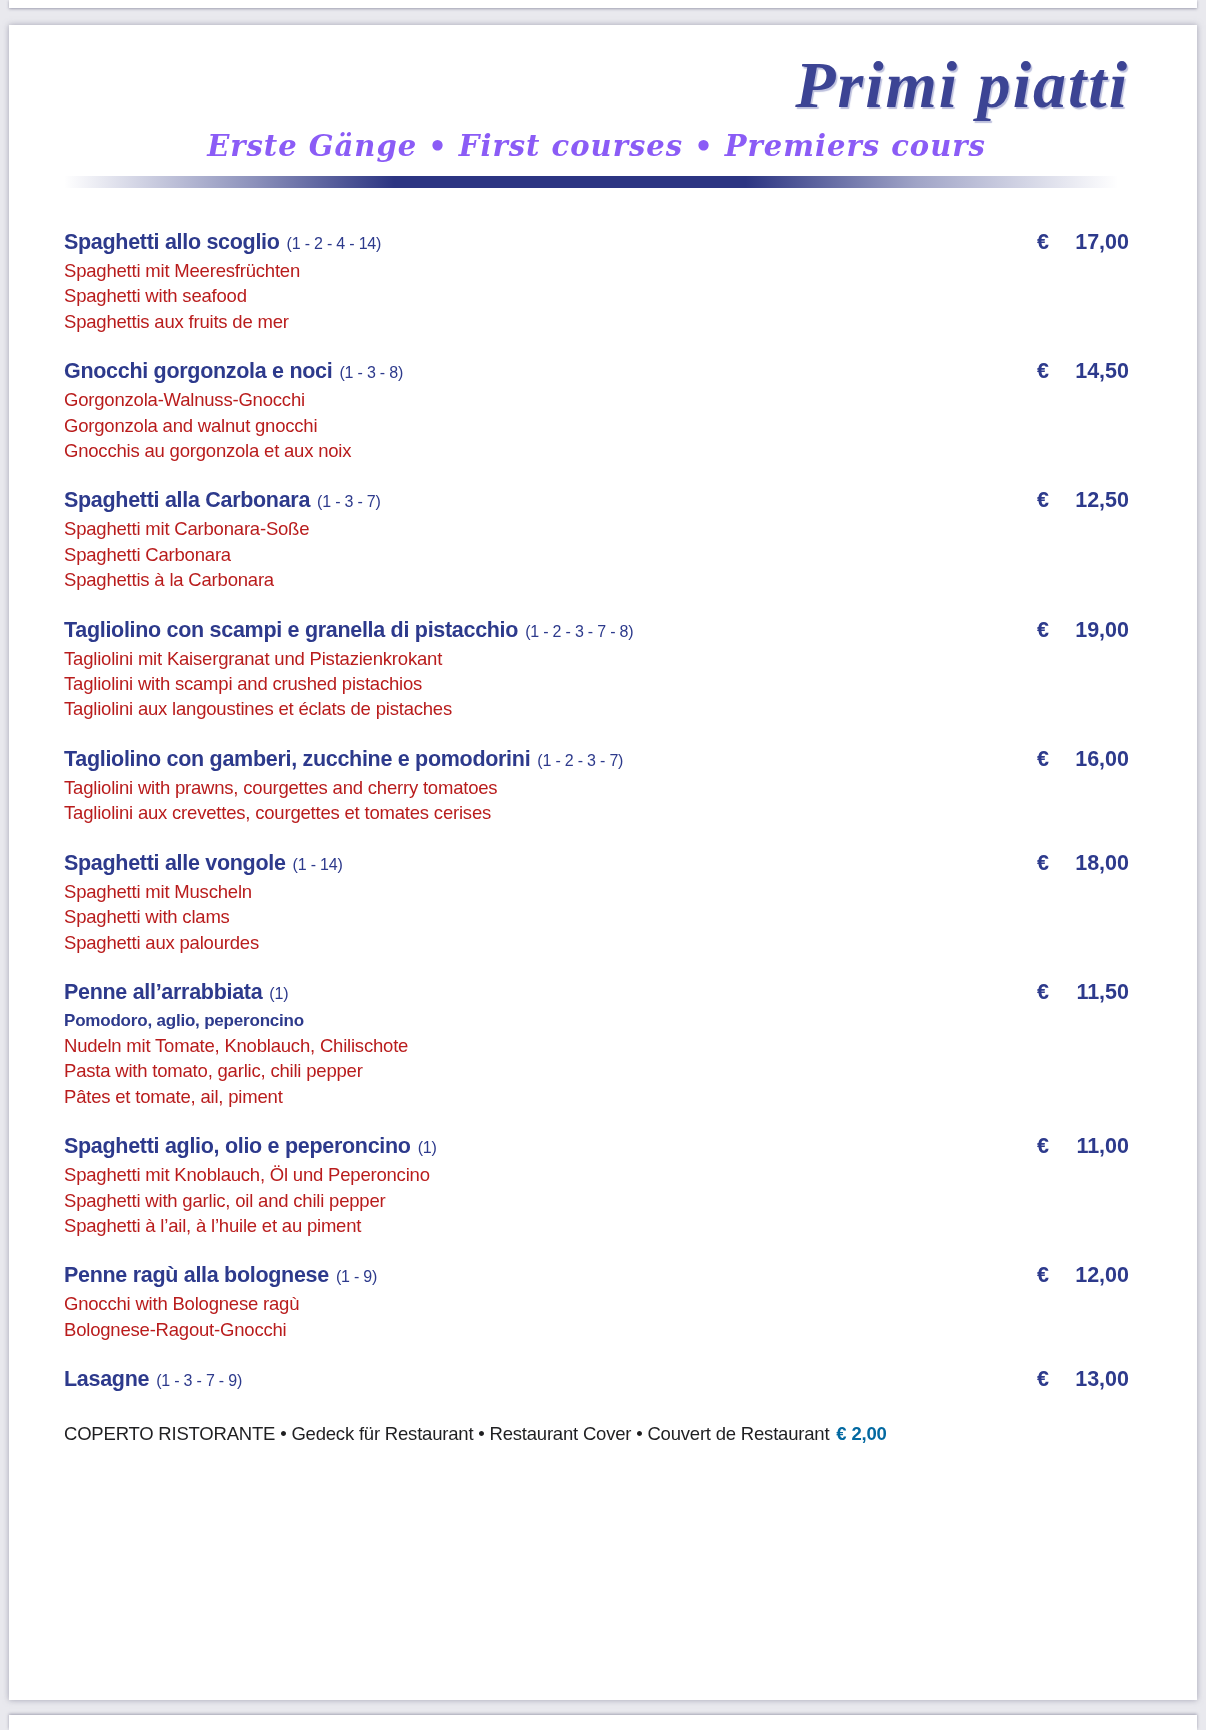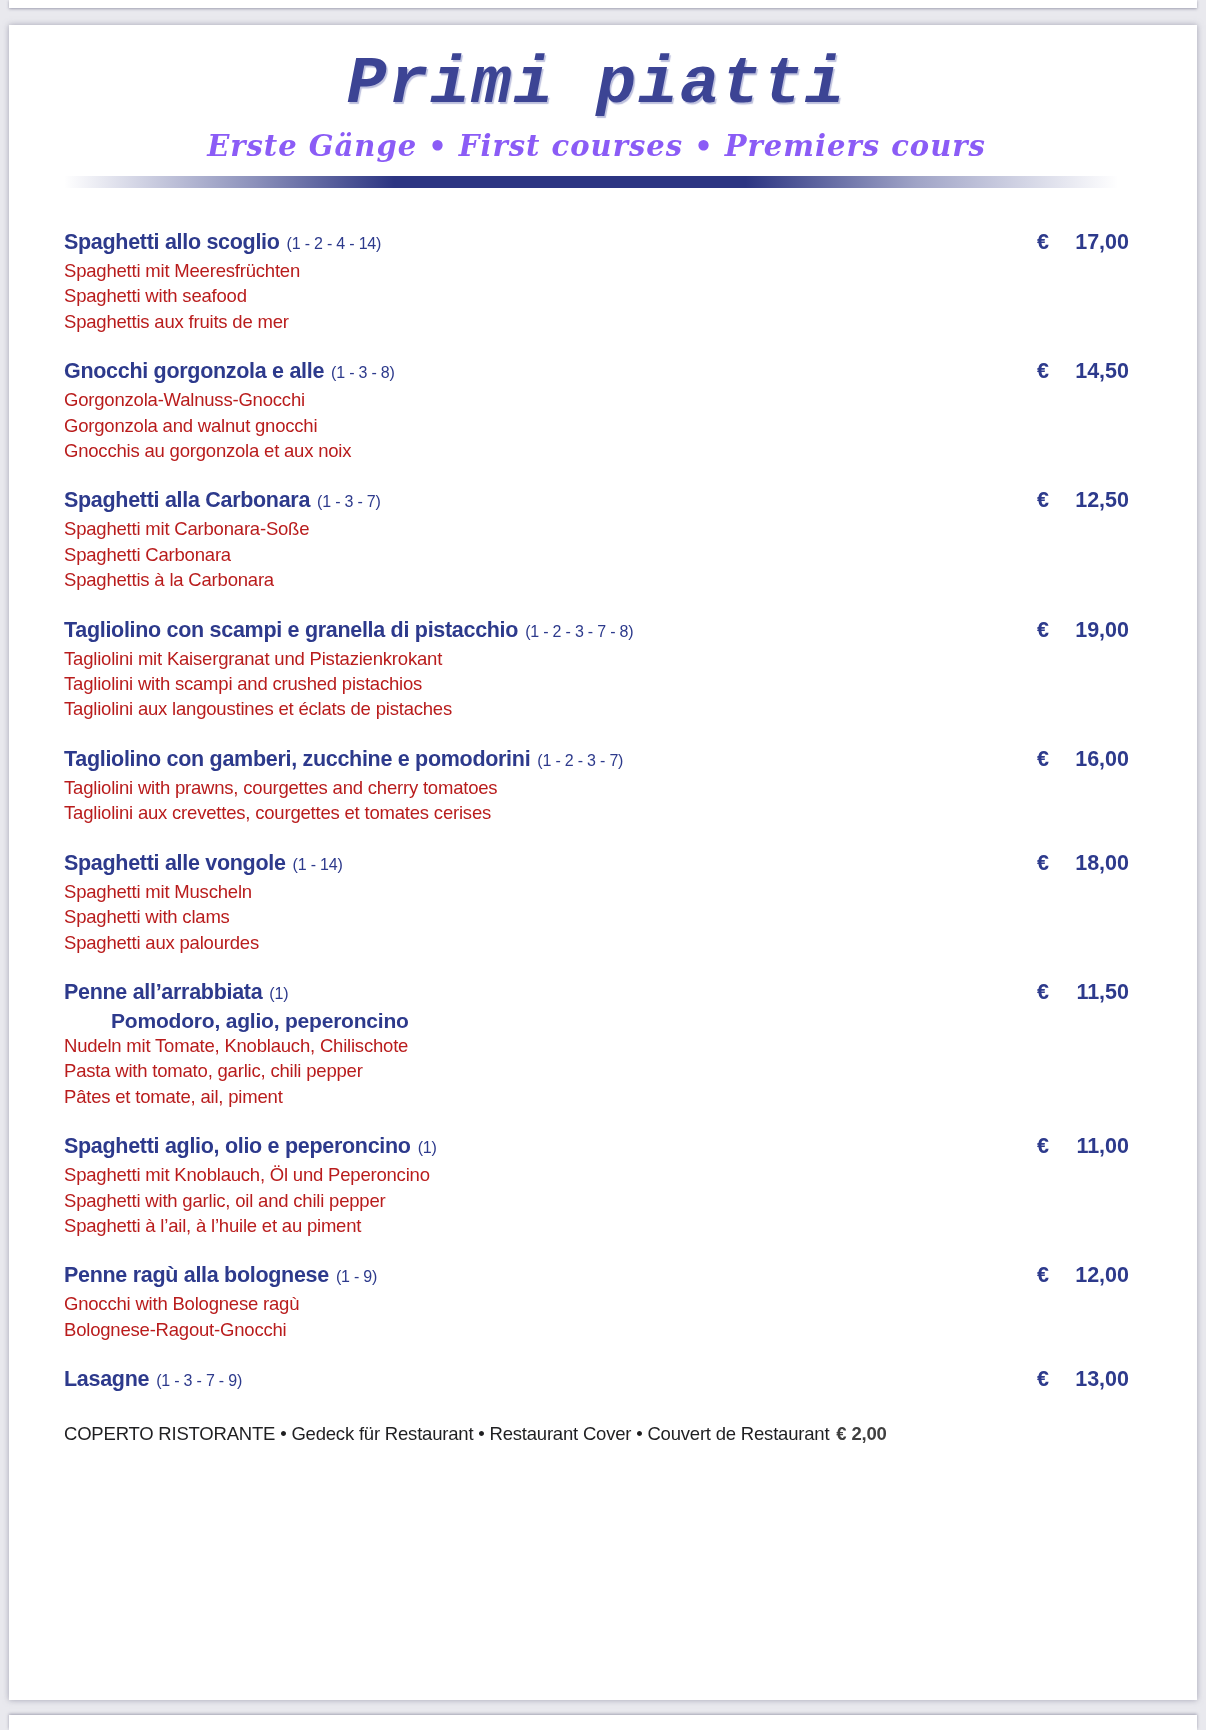--- a/index.html
+++ b/index.html
@@ -14,47 +14,48 @@
   .page-gap { height:17px; }
   .page-gap.bottom { height:15px; }
   .page {
     margin:0 9px; height:1675px; background:#ffffff;
     box-shadow:0 0 6px rgba(105,105,130,.55);
     padding:0 68px 0 55px;
   }
   
   .menu-header { text-align:center; padding-top:20px; }
   .menu-title {
-    margin:0; font-family:Liberation Mono, monospace; font-style:italic; font-weight:600;
+    margin:0; font-family:Liberation Serif, serif; font-style:italic; font-weight:600;
     font-size:66px; line-height:80px; color:#3c4494; letter-spacing:2px;
     text-shadow:1.5px 1.5px 1px rgba(90,98,170,.4);
+    text-align:right;
   }
   .menu-subtitle {
     font-family:"DejaVu Serif", serif; font-style:italic; font-weight:600;
     font-size:29px; line-height:42px; color:#8b5cf6; letter-spacing:1px;
   }
   .header-rule {
     height:12px; margin-top:9px;
     background:linear-gradient(90deg,
       rgba(44,53,130,0) 0%, rgba(44,53,130,.55) 18%, #2c3582 31%,
       #2c3582 64%, rgba(44,53,130,.45) 80%, rgba(44,53,130,0) 99%);
   }
   
   .menu-list { padding-top:40px; }
   .item { margin-bottom:23px; }
   .item-head { display:flex; justify-content:space-between; align-items:baseline; line-height:28px; }
   .dish-name { font-size:21.5px; font-weight:bold; color:#2d3a8c; letter-spacing:-0.3px; }
   .dish-allergens { font-size:16px; color:#2d3a8c; margin-left:7px; letter-spacing:-0.2px; }
   .dish-price { display:flex; justify-content:space-between; width:92px; flex:0 0 92px;
                 font-size:21.5px; font-weight:bold; color:#2d3a8c; }
-  .item-subtitle { font-size:21px; font-weight:bold; color:#2d3a8c; line-height:25px; letter-spacing:-0.2px;margin-left:47px; }
+  .item-subtitle { font-size:17px; font-weight:bold; color:#2d3a8c; line-height:25px; letter-spacing:-0.2px; }
   .desc { font-size:18.5px; line-height:25.4px; color:#b91c1c; letter-spacing:-0.2px; }
   
   .cover-note { margin-top:26px; font-size:18.5px; line-height:25px; color:#1f1f21; letter-spacing:-0.2px; }
-  .cover-price { font-weight:bold; color:#404040; margin-left:7px; }
+  .cover-price { font-weight:bold; color:#0369a1; margin-left:7px; }
 </style>
 </head>
 <body>
 
 <div class="edge-strip"></div>
 <div class="page-gap"></div>
 
 <div class="page">
 
   <header class="menu-header">
@@ -73,21 +74,21 @@
             <span>17,00</span>
           </div>
       </div>
       <div class="desc">Spaghetti mit Meeresfrüchten</div>
       <div class="desc">Spaghetti with seafood</div>
       <div class="desc">Spaghettis aux fruits de mer</div>
     </div>
 
     <div class="item">
       <div class="item-head">
-        <div><span class="dish-name">Gnocchi gorgonzola e alle</span><span class="dish-allergens">(1 - 3 - 8)</span></div>
+        <div><span class="dish-name">Gnocchi gorgonzola e noci</span><span class="dish-allergens">(1 - 3 - 8)</span></div>
         <div class="dish-price">
             <span>€</span>
             <span>14,50</span>
           </div>
       </div>
       <div class="desc">Gorgonzola-Walnuss-Gnocchi</div>
       <div class="desc">Gorgonzola and walnut gnocchi</div>
       <div class="desc">Gnocchis au gorgonzola et aux noix</div>
     </div>
 

